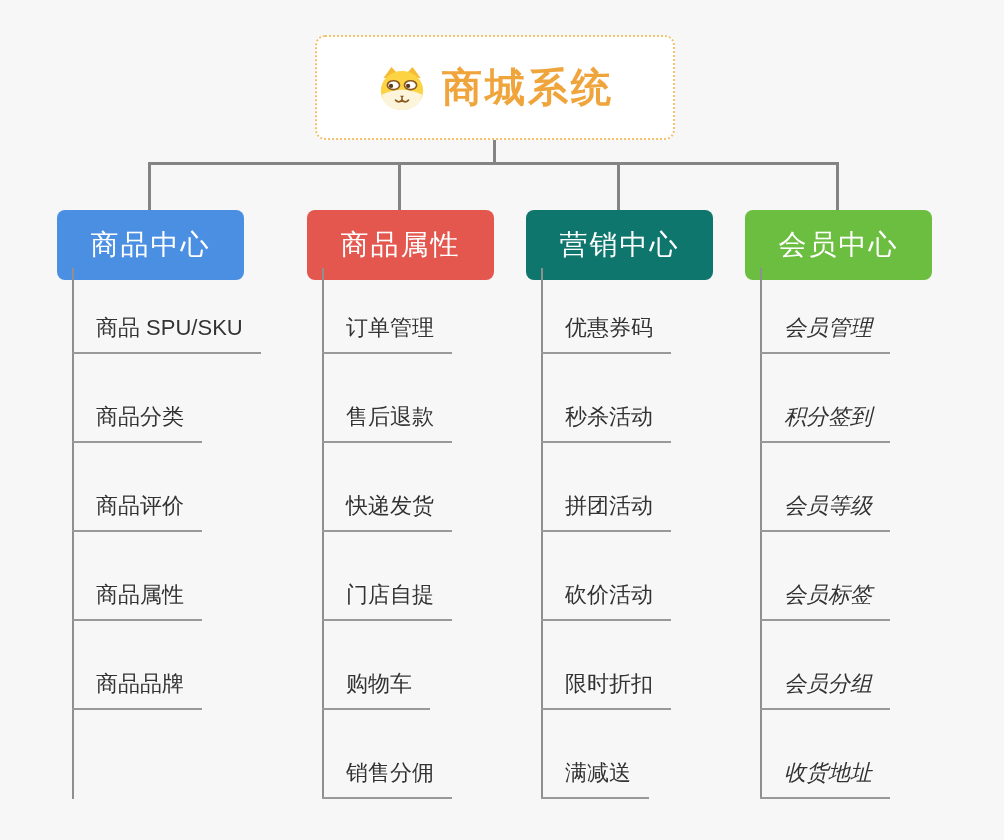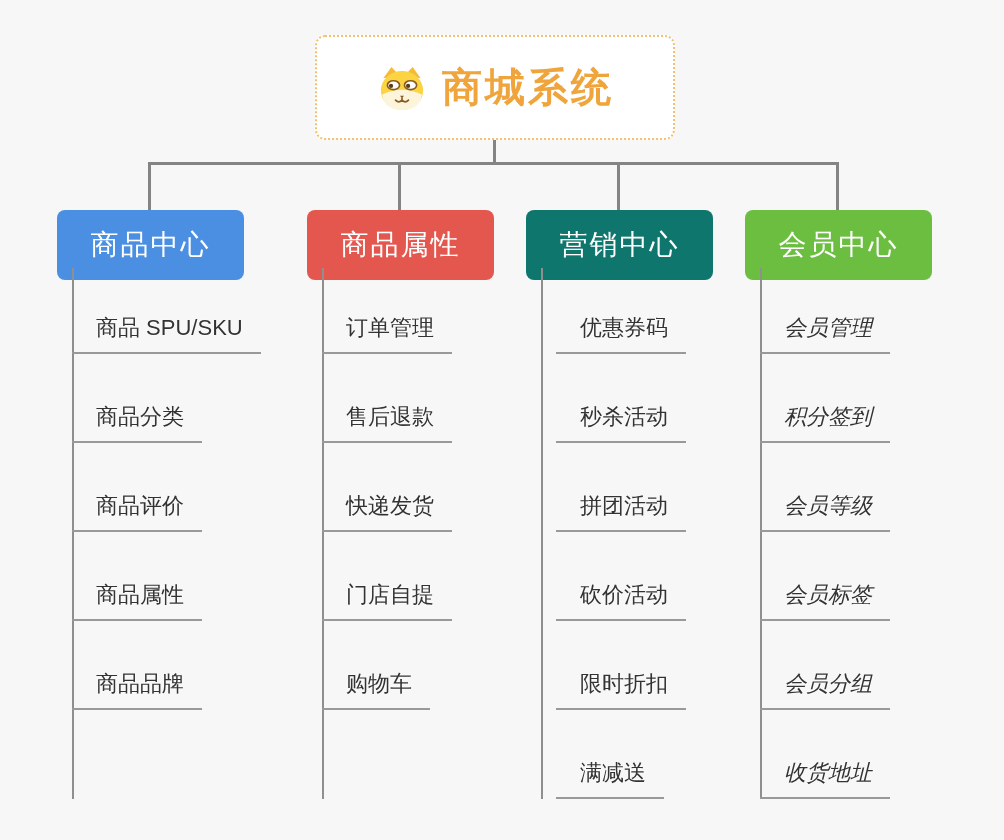--- a/index.html
+++ b/index.html
@@ -66,21 +66,21 @@
   .spine { position: absolute; top: 268px; width: 2px; height: 531px; background: #8f8f8f; }
   .spine-0 { left: 72px;  }
   .spine-1 { left: 322px; }
   .spine-2 { left: 541px; }
   .spine-3 { left: 760px; }
 
   
   .leaves { position: absolute; top: 265px; }
   .leaves-0 { left: 72px;  }
   .leaves-1 { left: 322px; }
-  .leaves-2 { left: 556px; }
+  .leaves-2 { left: 541px; }
   .leaves-3 { left: 760px; font-style: italic; }
   .leaf-slot {
     height: 89px;
     display: flex;
     align-items: flex-end;
   }
   .leaf {
     display: inline-block;
     white-space: nowrap;
     font-size: 22px;
@@ -163,20 +163,23 @@
       </div>
     <div class="leaf-slot">
         <span class="leaf">快递发货</span>
       </div>
     <div class="leaf-slot">
         <span class="leaf">门店自提</span>
       </div>
     <div class="leaf-slot">
         <span class="leaf">购物车</span>
       </div>
+    <div class="leaf-slot">
+        <span class="leaf">销售分佣</span>
+      </div>
   </div>
 
   <div class="leaves leaves-2">
     <div class="leaf-slot">
         <span class="leaf">优惠券码</span>
       </div>
     <div class="leaf-slot">
         <span class="leaf">秒杀活动</span>
       </div>
     <div class="leaf-slot">

